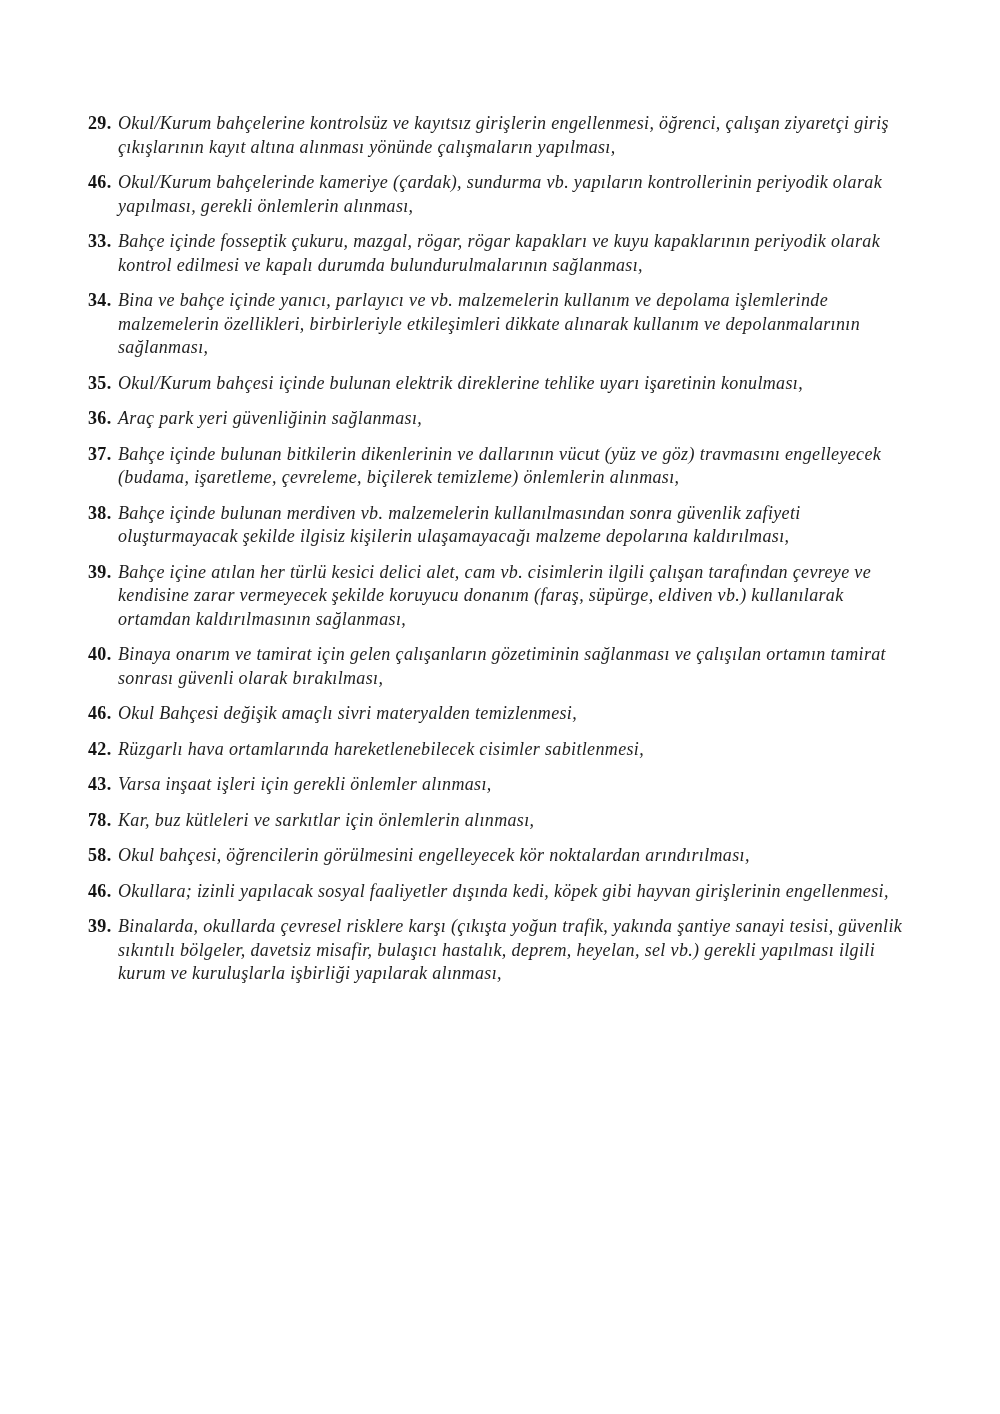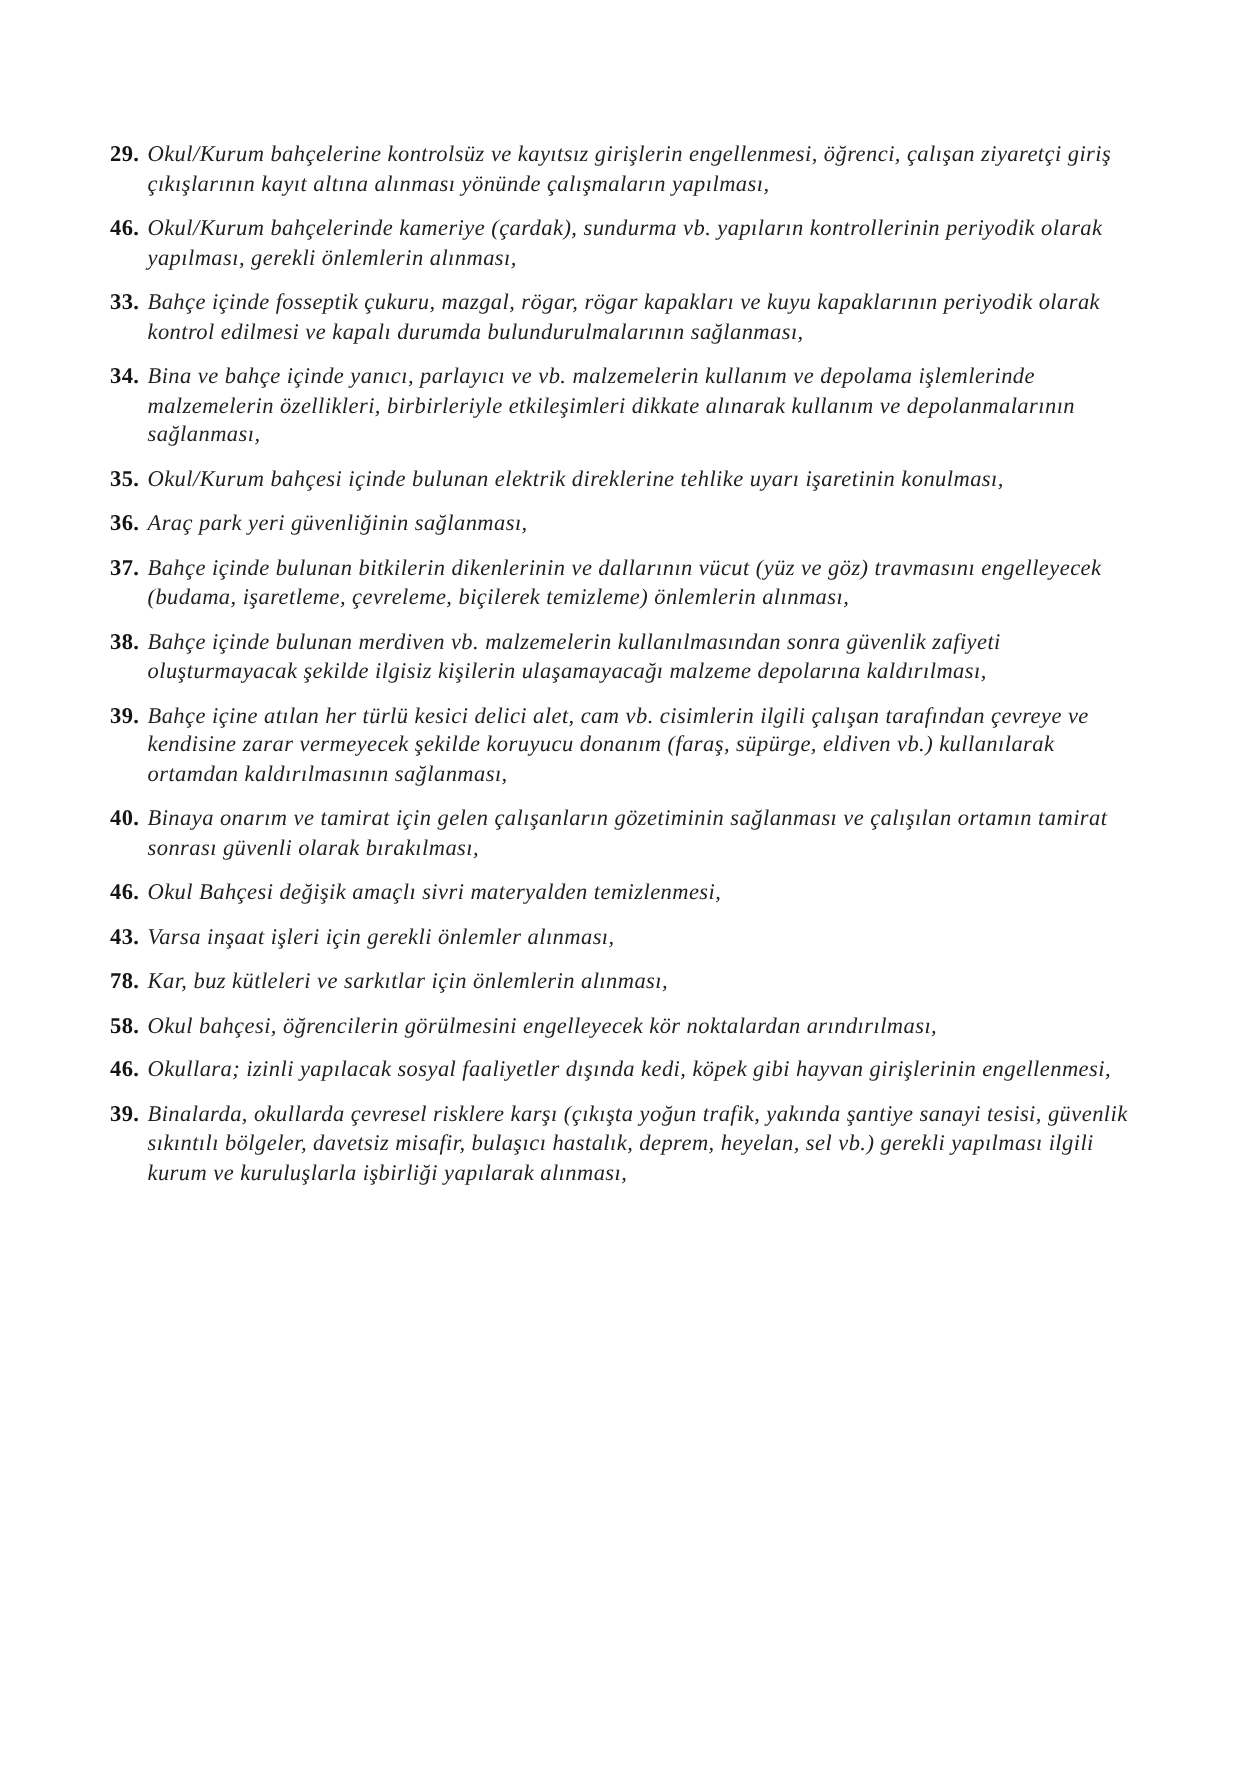--- a/index.html
+++ b/index.html
@@ -97,20 +97,24 @@
     <div class="item">
       <span class="num">40.</span>
       <span class="body">Binaya onarım ve tamirat için gelen çalışanların gözetiminin sağlanması ve çalışılan ortamın tamirat sonrası güvenli olarak bırakılması,</span>
     </div>
 
     <div class="item">
       <span class="num">46.</span>
       <span class="body">Okul Bahçesi değişik amaçlı sivri materyalden temizlenmesi,</span>
     </div>
 
+    <div class="item">
+      <span class="num">42.</span>
+      <span class="body">Rüzgarlı hava ortamlarında hareketlenebilecek cisimler sabitlenmesi,</span>
+    </div>
 
     <div class="item">
       <span class="num">43.</span>
       <span class="body">Varsa inşaat işleri için gerekli önlemler alınması,</span>
     </div>
 
     <div class="item">
       <span class="num">78.</span>
       <span class="body">Kar, buz kütleleri ve sarkıtlar için önlemlerin alınması,</span>
     </div>

